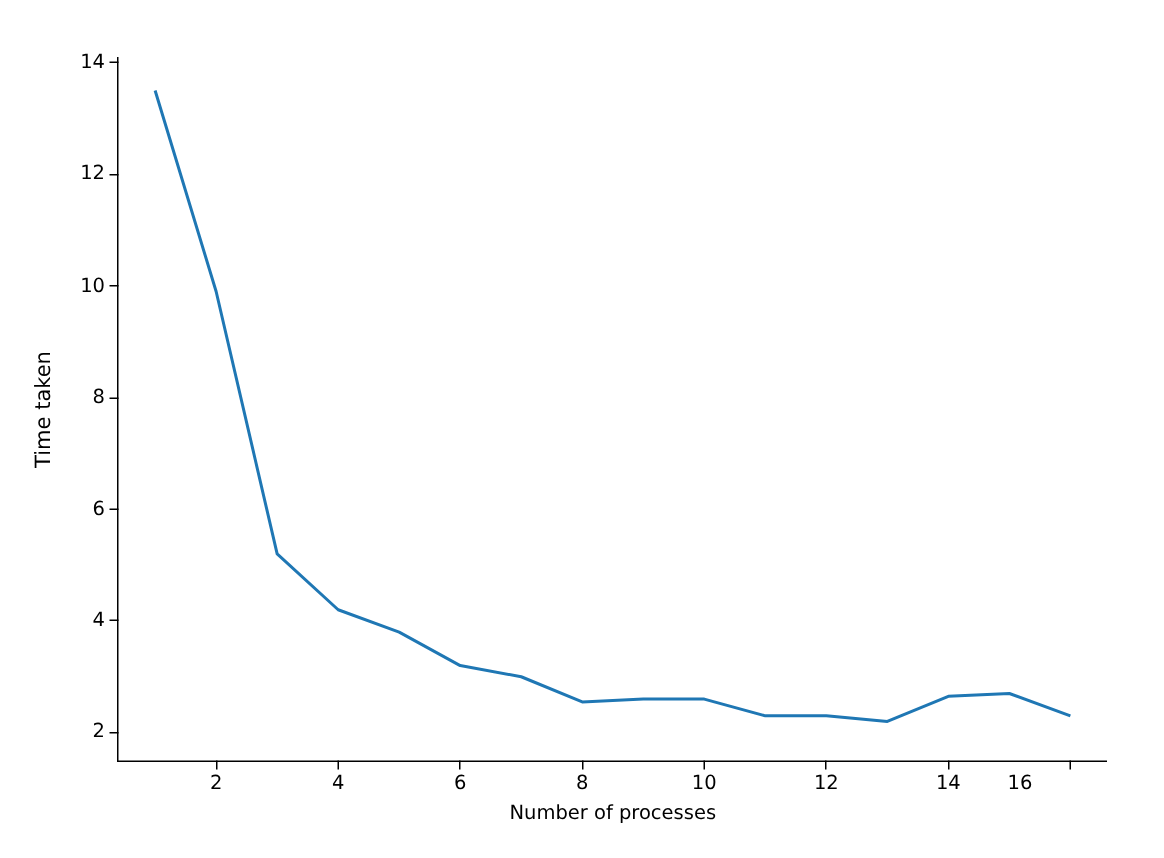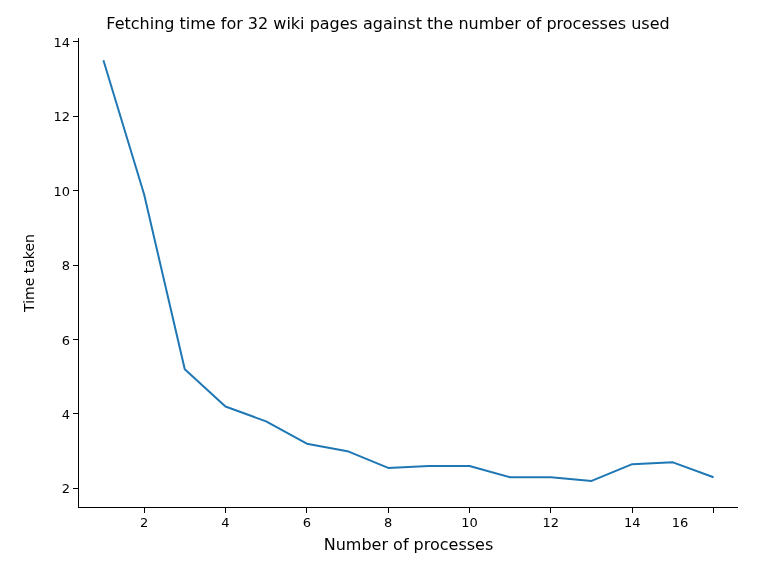--- a/index.html
+++ b/index.html
@@ -62,21 +62,21 @@
     margin-top: 8px;
     font-size: 13px;
     color: #000;
     white-space: nowrap;
   }
   .x-axis-label {
     position: absolute;
     left: 50%;
     transform: translateX(-50%);
     top: calc(100% + 28px);
-    font-size: 16px;
+    font-size: 13px;
     color: #000;
   }
   .y-axis-label {
     position: absolute;
     left: -50px;
     top: 50%;
     transform: translate(-50%, -50%) rotate(-90deg);
     font-size: 14px;
     color: #000;
     white-space: nowrap;
@@ -93,21 +93,20 @@
     fill: none;
     stroke: #1f77b4;
     stroke-width: 2;
     stroke-linejoin: round;
   }
 </style>
 </head>
 <body>
 
 <div class="chart-wrap">
-  <div class="chart-title">Fetching time for 32 wiki pages against the number of processes used</div>
   <div class="plot-area">
     <div class="y-axis-label">Time taken</div>
     <div class="x-axis-label">Number of processes</div>
     <svg class="line-svg" preserveAspectRatio="none" viewBox="0 0 659 469">
       <path class="line-path" d="M24.41 22.33 L65.09 156.33 L105.77 331.28 L146.44 368.50 L187.12 383.39 L227.80 405.72 L268.48 413.17 L309.16 429.92 L349.84 428.06 L390.52 428.06 L431.20 439.22 L471.88 439.22 L512.56 442.94 L553.23 426.19 L593.91 424.33 L634.59 439.22" style="stroke: rgb(31, 119, 180);"></path>
     </svg>
   <div class="y-tick" style="top: 449.889px;"></div>
       <div class="y-tick-label" style="top: 450.389px;">2</div>
       <div class="y-tick" style="top: 375.444px;"></div>
       <div class="y-tick-label" style="top: 375.944px;">4</div>

